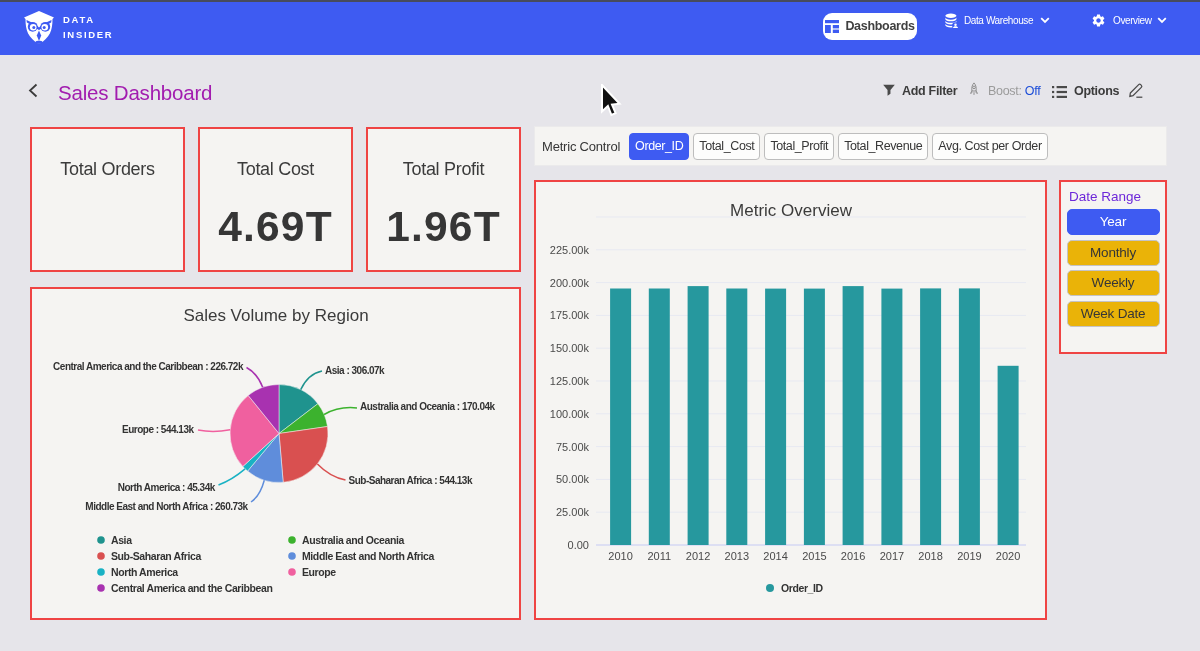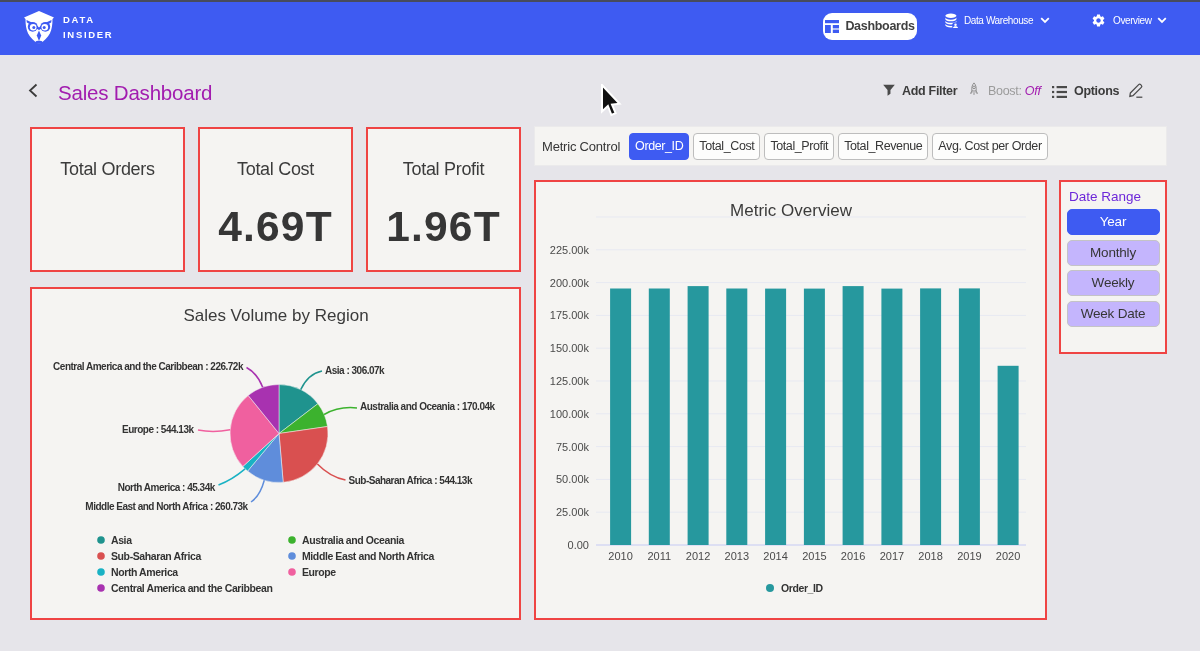--- a/index.html
+++ b/index.html
@@ -15,21 +15,21 @@
 .hdr-title { position:absolute; left:58px; top:81px; font-size:20.5px; letter-spacing:-0.2px; color:#a21caf; }
 .back { position:absolute; left:27px; top:83px; }
 .hctrl { position:absolute; top:84px; font-size:12.5px; letter-spacing:-0.3px; font-weight:bold; color:#3B3B3B; white-space:nowrap; }
 .card { position:absolute; background:#F5F4F2; border:2px solid #ef4444; }
 .kpi { width:155px; height:145px; top:127px; text-align:center; }
 .kpi .t { margin-top:30px; font-size:18px; letter-spacing:-0.3px; color:#3B3B3B; }
 .kpi .v { margin-top:23px; font-size:42.5px; line-height:48px; font-weight:bold; color:#363636; letter-spacing:1.2px; }
 .mrow { position:absolute; left:534px; top:126px; width:633px; height:40px; background:#F5F4F2; border:1px solid #EBEAEB; display:flex; align-items:center; }
 .mbtn { display:inline-block; height:27px; line-height:25px; border:1px solid #BDBDBD; border-radius:4px; background:#FDFDFC; color:#363636; font-size:12.5px; letter-spacing:-0.4px; padding:0 5px; margin-right:4px; white-space:nowrap; }
 .mbtn.sel { background:#3E5BF2; border-color:#3E5BF2; color:#fff; }
-.dbtn { display:block; width:93px; height:26px; line-height:24px; border:1px solid #C4C3C6; border-radius:5px; background:#c4b5fd; color:#363636; font-size:13.5px; letter-spacing:-0.2px; text-align:center; margin:0 auto 4.5px auto; }
+.dbtn { display:block; width:93px; height:26px; line-height:24px; border:1px solid #C4C3C6; border-radius:5px; background:#eab308; color:#363636; font-size:13.5px; letter-spacing:-0.2px; text-align:center; margin:0 auto 4.5px auto; }
 .dbtn.sel { background:#3E5BF2; border-color:#3E5BF2; color:#fff; }
 </style>
 </head>
 <body>
 <div class="topline"></div>
 <div class="nav">
   <svg class="owl" width="32" height="36" viewBox="0 0 32 36">
     <path fill="#fff" d="M16 1 L31 7.5 L29.5 9 C29.5 20 27 28 16 34 C5 28 2.5 20 2.5 9 L1 7.5 Z"></path>
     <path fill="#3E5BF2" d="M3.5 10 Q10 12.5 14.5 16 L16 17.5 L17.5 16 Q22 12.5 28.5 10 L28.2 12.5 Q22.5 14.5 18.8 18.5 L16 20 L13.2 18.5 Q9.5 14.5 3.8 12.5 Z"></path>
     <circle cx="9.7" cy="16.8" r="4.9" fill="#3E5BF2"></circle>
@@ -82,21 +82,21 @@
 <div class="hdr-title">Sales Dashboard</div>
 <svg style="position:absolute; left:882px; top:83px;" width="14" height="14" viewBox="0 0 24 24" fill="#4A4A4A">
     <path d="M2 3h20l-7.5 9v6.5l-5 3.5v-10z"></path>
   </svg>
 <div class="hctrl" style="left:902px;">Add Filter</div>
 <svg style="position:absolute; left:968px; top:82px;" width="12" height="15" viewBox="0 0 20 25" fill="none" stroke="#8A8A8A" stroke-width="1.6">
     <path d="M10 1.5 C13.4 5 14.2 10 13.4 15 L6.6 15 C5.8 10 6.6 5 10 1.5 Z"></path>
     <circle cx="10" cy="9" r="2.2"></circle>
     <path d="M6.8 14.5 L4.2 19 L7.2 17.6 M13.2 14.5 L15.8 19 L12.8 17.6 M10 17 L10 21.5"></path>
   </svg>
-<div class="hctrl" style="left:988px; color:#9B9B9B; font-weight:normal; font-size:12.5px;">Boost: <span style="color:#a21caf;font-style:italic;">Off</span></div>
+<div class="hctrl" style="left:988px; color:#9B9B9B; font-weight:normal; font-size:12.5px;">Boost: <span style="color:#1d4ed8;">Off</span></div>
 <svg style="position:absolute; left:1052px; top:86px;" width="15" height="12" viewBox="0 0 15 12">
     <g fill="#4A4A4A">
       <rect x="0" y="0" width="2.2" height="2.2"></rect>
       <rect x="0" y="4.9" width="2.2" height="2.2"></rect>
       <rect x="0" y="9.8" width="2.2" height="2.2"></rect>
       <rect x="4.6" y="0" width="10.4" height="2.2"></rect>
       <rect x="4.6" y="4.9" width="10.4" height="2.2"></rect>
       <rect x="4.6" y="9.8" width="10.4" height="2.2"></rect>
     </g>
   </svg>

